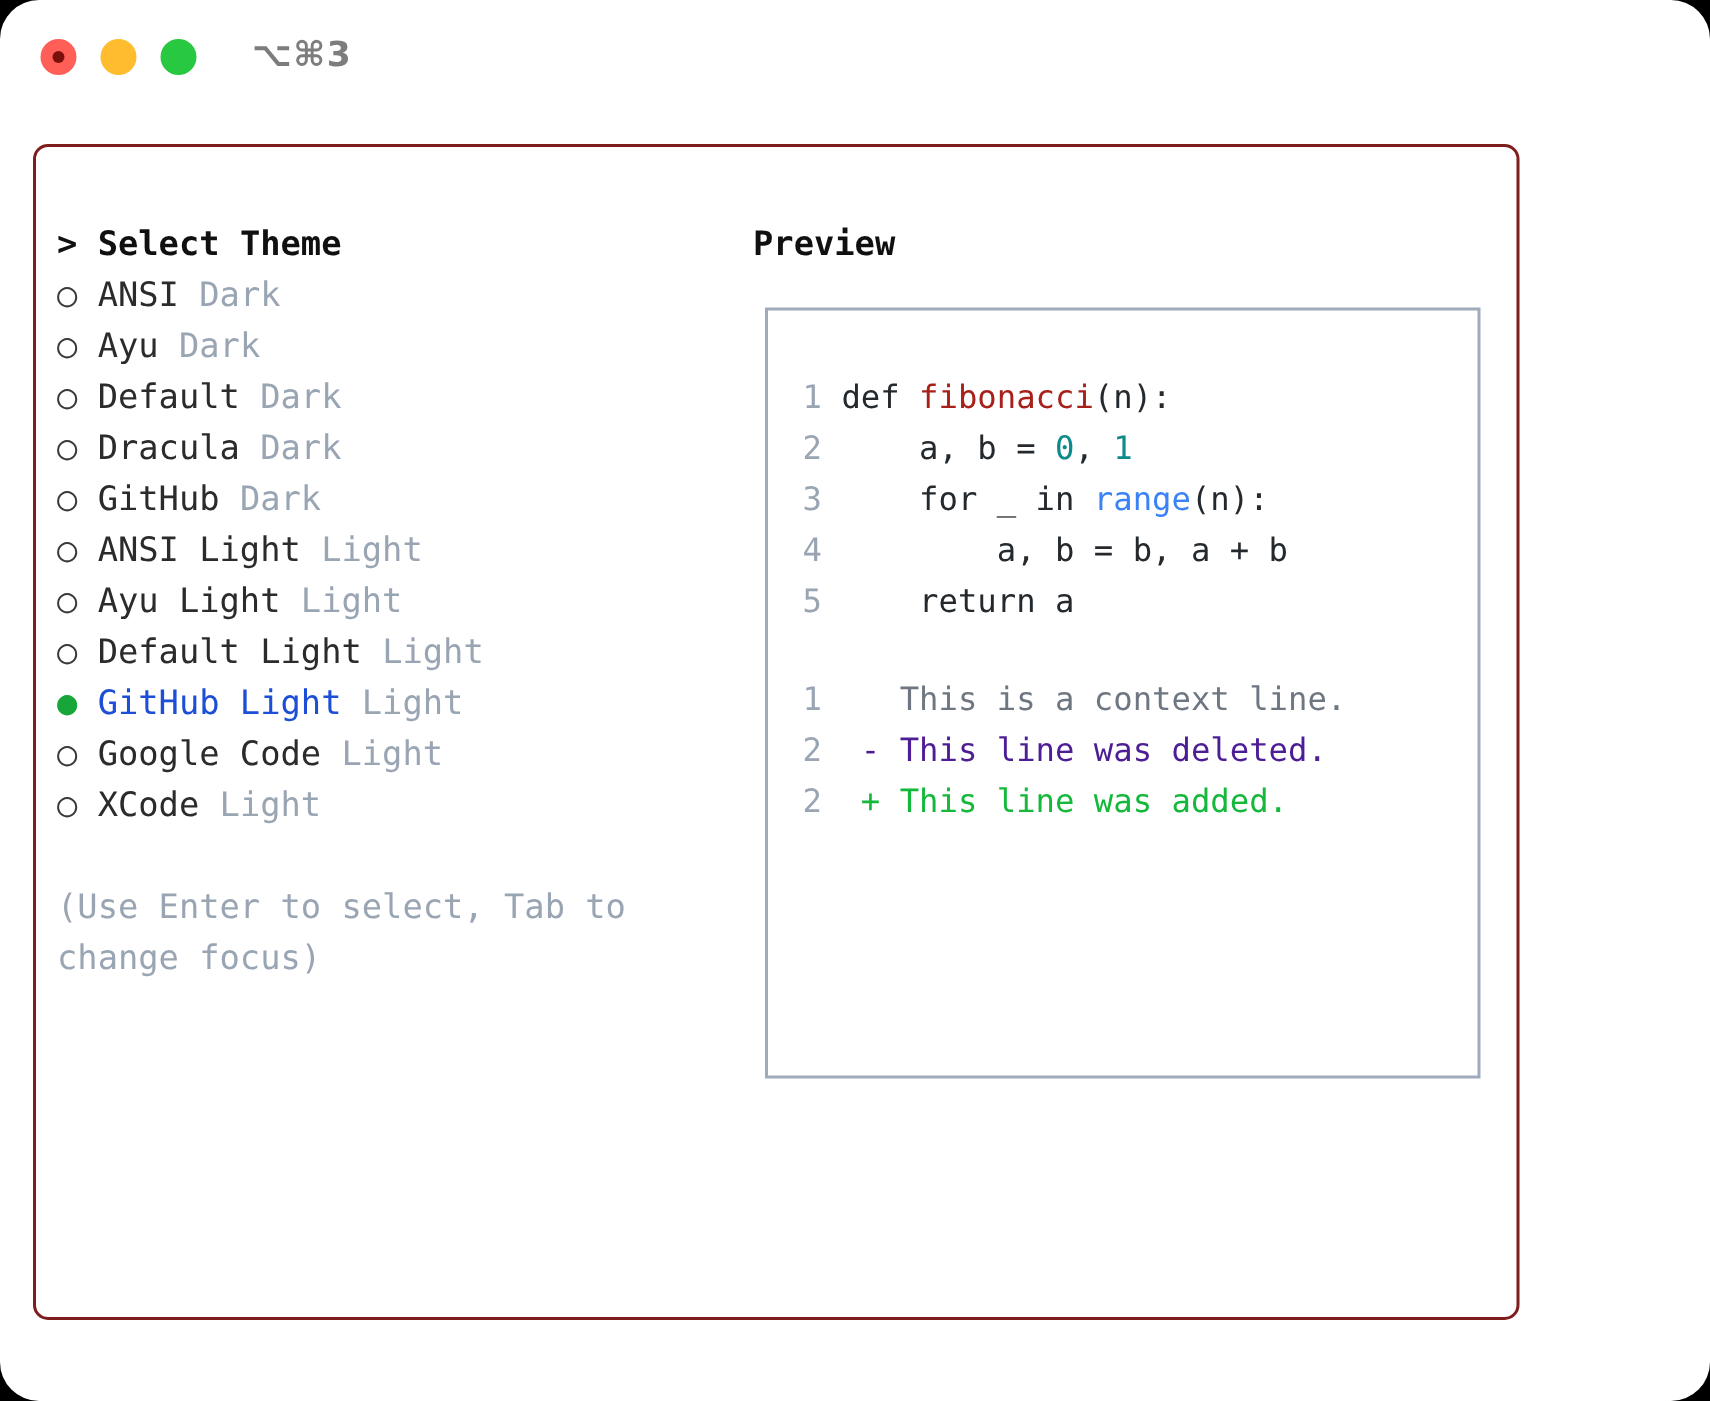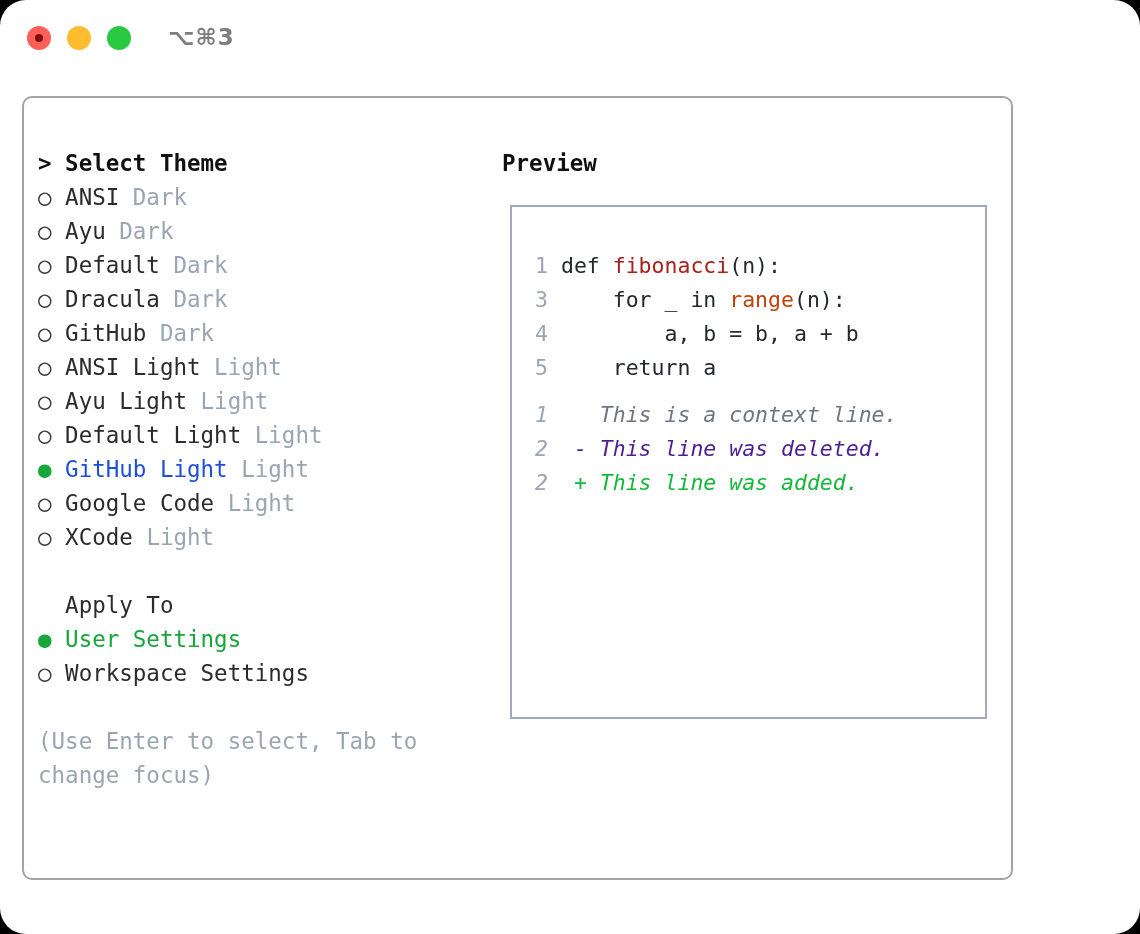--- a/index.html
+++ b/index.html
@@ -66,21 +66,21 @@
     white-space: pre;
   }
 
   
   #panel {
     position: absolute;
     left: 22px;
     top: 96px;
     width: 991px;
     height: 784px;
-    border: 2px solid #a3a3a3;
+    border: 2px solid #7f1d1d;
     border-radius: 10px;
     box-sizing: border-box;
     background: #ffffff;
   }
 
   
   #left-col {
     position: absolute;
     left: 14px;
     top: 48px;
@@ -165,24 +165,24 @@
     color: #24292e;
   }
   .lineno {
     display: inline-block;
     width: 22px;
     text-align: right;
     color: #9aa5b4;
   }
   .tok-fn   { color: #a8201a; }
   .tok-num  { color: #0d8b8b; }
-  .tok-call { color: #c2410c; }
+  .tok-call { color: #3b82f6; }
   .tok-plain{ color: #24292e; }
 
-  #diff-area { margin-top: 13px; font-style: italic; }
+  #diff-area { margin-top: 31px; }
   .diff-ctx { color: #6e7781; }
   .diff-del { color: #4c1d95; }
   .diff-add { color: #14b83a; }
 </style>
 </head>
 <body>
 
 <div id="window">
 
   <div id="titlebar">
@@ -205,38 +205,32 @@
           <div class="row"><span class="bullet bullet-off">○</span><span class="theme-name"> Dracula </span><span class="theme-kind">Dark</span></div>
           <div class="row"><span class="bullet bullet-off">○</span><span class="theme-name"> GitHub </span><span class="theme-kind">Dark</span></div>
           <div class="row"><span class="bullet bullet-off">○</span><span class="theme-name"> ANSI Light </span><span class="theme-kind">Light</span></div>
           <div class="row"><span class="bullet bullet-off">○</span><span class="theme-name"> Ayu Light </span><span class="theme-kind">Light</span></div>
           <div class="row"><span class="bullet bullet-off">○</span><span class="theme-name"> Default Light </span><span class="theme-kind">Light</span></div>
           <div class="row"><span class="bullet bullet-on">●</span><span class="theme-name selected"> GitHub Light </span><span class="theme-kind">Light</span></div>
           <div class="row"><span class="bullet bullet-off">○</span><span class="theme-name"> Google Code </span><span class="theme-kind">Light</span></div>
           <div class="row"><span class="bullet bullet-off">○</span><span class="theme-name"> XCode </span><span class="theme-kind">Light</span></div>
         </div>
 
-      <div id="applyto-block">
-        <div id="applyto-label">  <span>Apply To</span></div>
-        <div id="applyto-list">
-            <div class="row"><span class="bullet bullet-on">●</span><span class="apply-name selected"> User Settings</span></div>
-            <div class="row"><span class="bullet bullet-off">○</span><span class="apply-name"> Workspace Settings</span></div>
-          </div>
-      </div>
 
       <div id="hint">(Use Enter to select, Tab to change focus)</div>
     </div>
 
     <div id="right-col">
       <div id="preview-heading">Preview</div>
 
       <div id="preview-box">
         <div id="code-area">
           <div id="code-lines">
               <div class="code-line"><span class="lineno">1</span> <span class="tok-plain">def </span><span class="tok-fn">fibonacci</span><span class="tok-plain">(n):</span></div>
+              <div class="code-line"><span class="lineno">2</span> <span class="tok-plain">    a, b = </span><span class="tok-num">0</span><span class="tok-plain">, </span><span class="tok-num">1</span></div>
               <div class="code-line"><span class="lineno">3</span> <span class="tok-plain">    for _ in </span><span class="tok-call">range</span><span class="tok-plain">(n):</span></div>
               <div class="code-line"><span class="lineno">4</span> <span class="tok-plain">        a, b = b, a + b</span></div>
               <div class="code-line"><span class="lineno">5</span> <span class="tok-plain">    return a</span></div>
             </div>
           <div id="diff-area">
               <div class="code-line"><span class="lineno">1</span><span class="diff-ctx">    This is a context line.</span></div>
               <div class="code-line"><span class="lineno">2</span><span class="diff-del">  - This line was deleted.</span></div>
               <div class="code-line"><span class="lineno">2</span><span class="diff-add">  + This line was added.</span></div>
             </div>
         </div>

